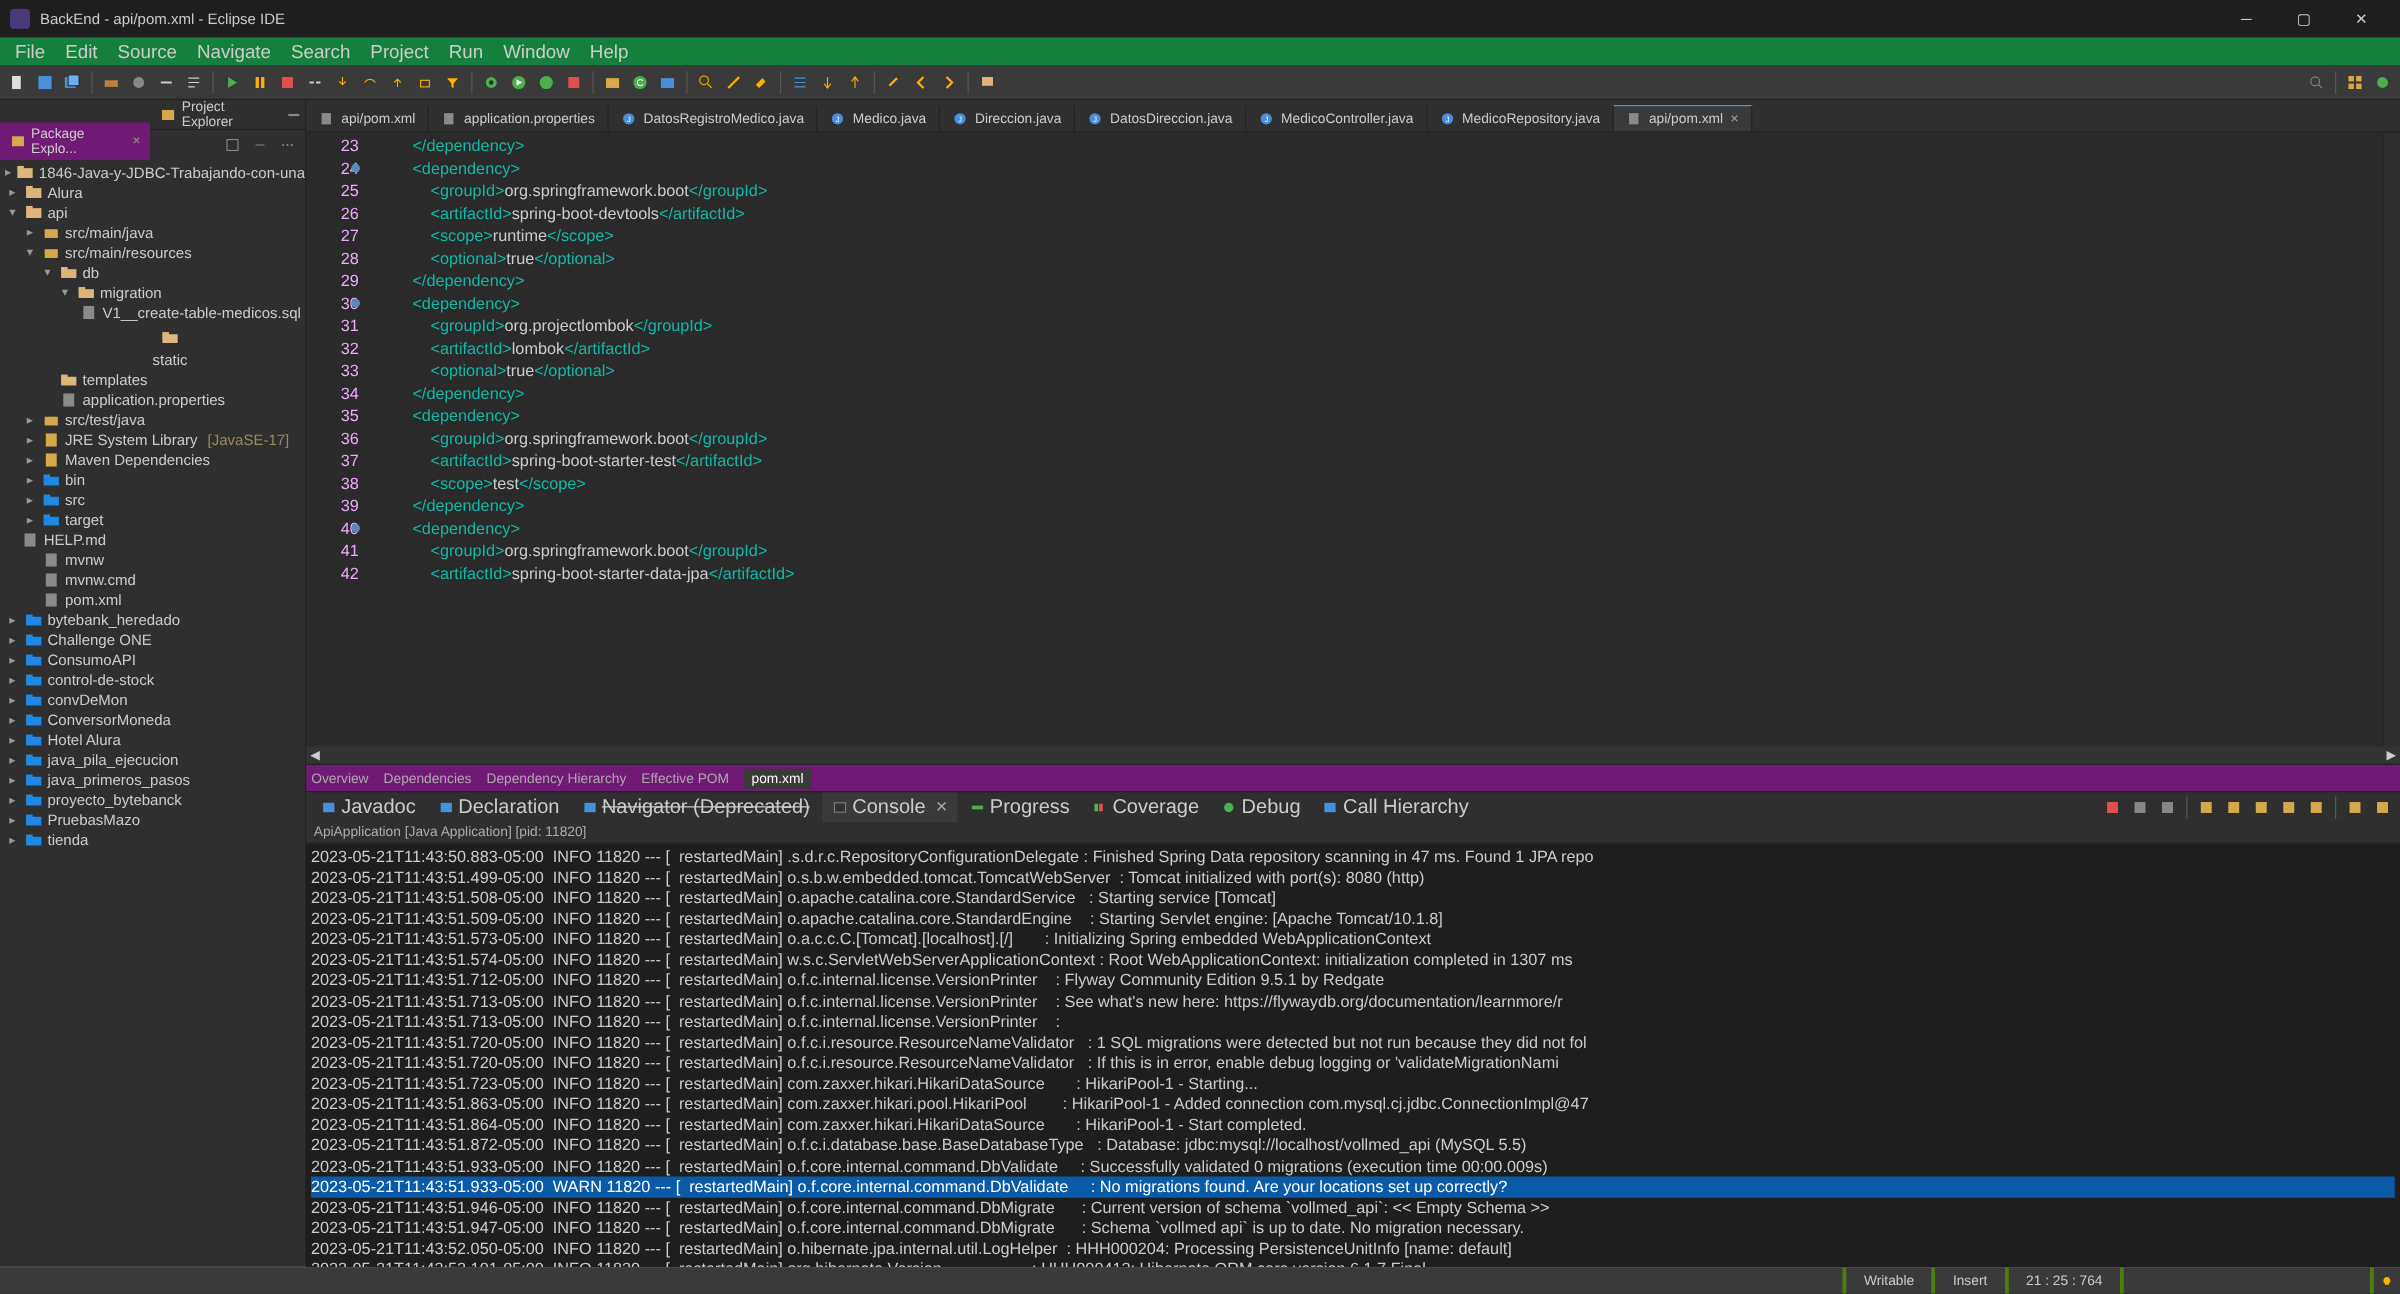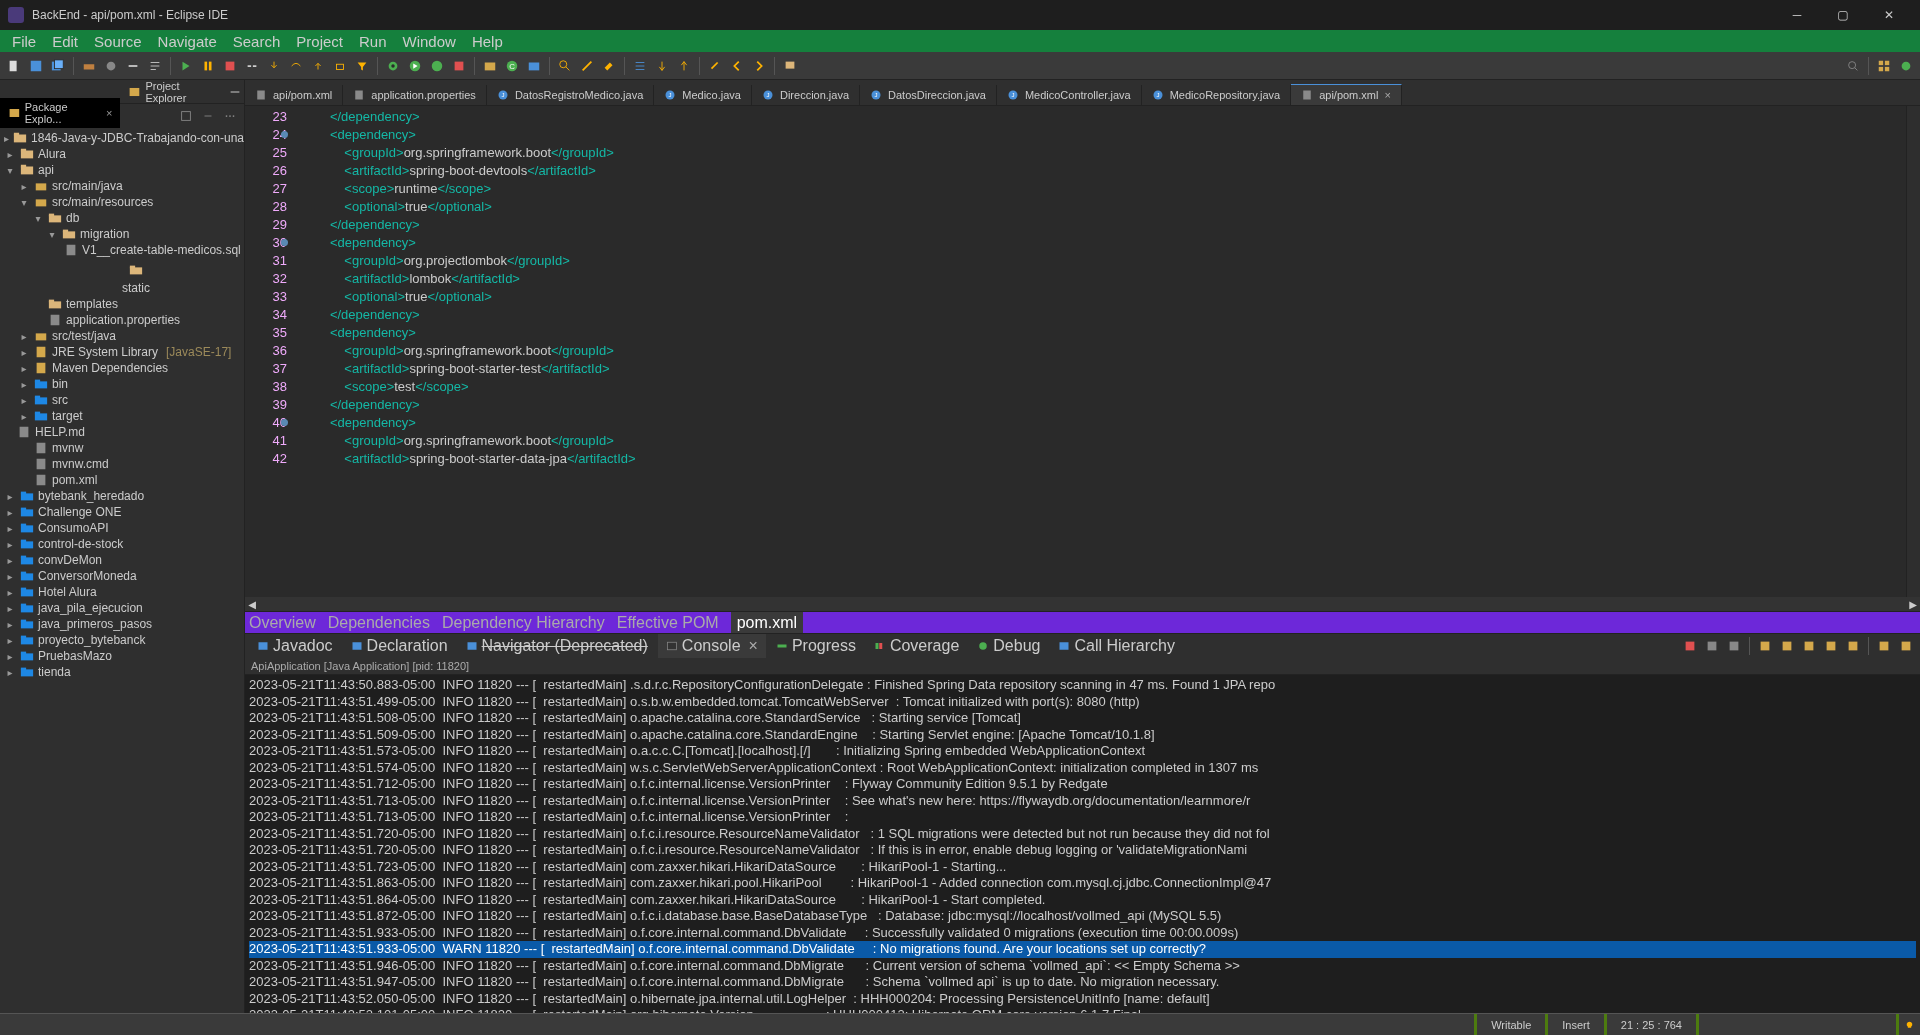--- a/index.html
+++ b/index.html
@@ -12,21 +12,21 @@
 .menubar span { padding:2px 8px; cursor:default; }
 .toolbar { height:28px; background:#3a3a3a; border-bottom:1px solid #222; display:flex; align-items:center; padding:0 4px; gap:2px; }
 .tbtn { width:20px; height:20px; display:flex; align-items:center; justify-content:center; border-radius:2px; }
 .tsep { width:1px; height:18px; background:#555; margin:0 3px; }
 .tbtn svg { width:14px; height:14px; }
 .spacer { flex:1; }
 .main { display:flex; height:calc(100% - 30px - 22px - 28px - 22px); }
 .sidebar { width:245px; background:#2f2f2f; border-right:1px solid #222; display:flex; flex-direction:column; }
 .view-tabs { height:24px; display:flex; align-items:center; background:#2f2f2f; border-bottom:1px solid #222; font-size:11px; }
 .view-tab { padding:3px 8px; display:flex; align-items:center; gap:4px; }
-.view-tab.active { background:#000000;margin-top:43px; }
+.view-tab.active { background:#701a75;margin-top:43px; }
 .view-tab .vicon { width:14px; height:14px; }
 .view-tab .close { margin-left:2px; color:#999; }
 .view-toolbar { display:flex; gap:2px; padding:2px 4px; justify-content:flex-end; }
 .tree { flex:1; overflow:auto; font-size:12px; padding:2px 0; }
 .tree-item { display:flex; align-items:center; padding:1px 4px; white-space:nowrap; cursor:default; gap:4px; }
 .tree-item .arrow { width:12px; text-align:center; color:#999; font-size:10px; }
 .tree-item .ticon { width:14px; height:14px; flex-shrink:0; }
 .folder-icon { fill:#dcb67a; }
 .folder-closed { fill:#1e88e5; }
 .pkg-icon { fill:#d4a84b; }
@@ -43,21 +43,21 @@
 .editor-content { flex:1; display:flex; background:#2a2a2a; overflow:hidden; }
 .gutter { width:48px; background:#2a2a2a; text-align:right; padding:2px 6px 2px 2px; font-family:Consolas,monospace; font-size:13px; color:#f0abfc; line-height:18px; }
 .gutter .ln { position:relative; }
 .gutter .marker { position:absolute; left:34px; top:5px; width:7px; height:7px; border-radius:50%; background:#5a8ab5; }
 .code { flex:1; font-family:Consolas,monospace; font-size:13px; line-height:18px; padding:2px 8px; white-space:pre; overflow:auto; color:#ccc; }
 .overview-ruler { width:14px; background:#2e2e2e; border-left:1px solid #222; position:relative; }
 .t-tag { color:#14b8a6; }
 .hscroll { height:14px; background:#333; display:flex; align-items:center; }
 .hscroll .harrow { width:14px; text-align:center; color:#ccc; font-size:10px; }
 .hscroll .htrack { flex:1; }
-.editor-bottom-tabs { height:22px; display:flex; align-items:center; background:#6d28d9; border-top:1px solid #222; font-size:16px; padding:0 4px; gap:12px; }
+.editor-bottom-tabs { height:22px; display:flex; align-items:center; background:#701a75; border-top:1px solid #222; font-size:11px; padding:0 4px; gap:12px; }
 .editor-bottom-tabs span { cursor:default; color:#aaa; }
 .editor-bottom-tabs span.active { color:#fff; background:#3a3a3a; padding:2px 6px; }
 .bottom-panel { height:380px; display:flex; flex-direction:column; border-top:1px solid #222; }
 .bp-tabs { height:24px; display:flex; align-items:center; background:#2f2f2f; font-size:16px; padding:0 4px; gap:2px; }
 .bp-tab { padding:3px 8px; display:flex; align-items:center; gap:4px; color:#ccc; }
 .bp-tab.active { background:#3a3a3a; }
 .bp-tab .bicon { width:12px; height:12px; }
 .bp-toolbar { margin-left:auto; display:flex; gap:2px; align-items:center; }
 .console-header { font-size:11px; padding:2px 6px; background:#2f2f2f; color:#aaa; border-bottom:1px solid #222; }
 .console { flex:1; background:#1e1e1e; font-family:Consolas,monospace; font-size:13px; line-height:16.5px; overflow:auto; padding:2px 4px; white-space:pre; color:#ccc; }

